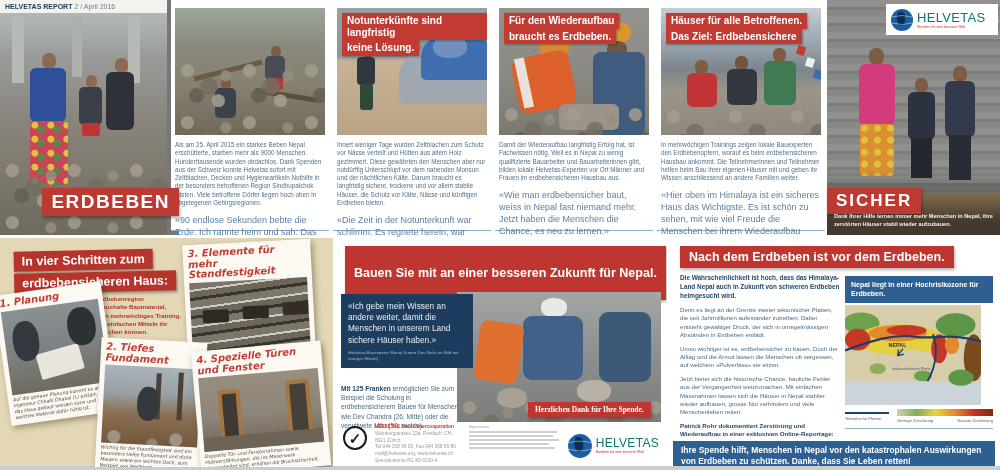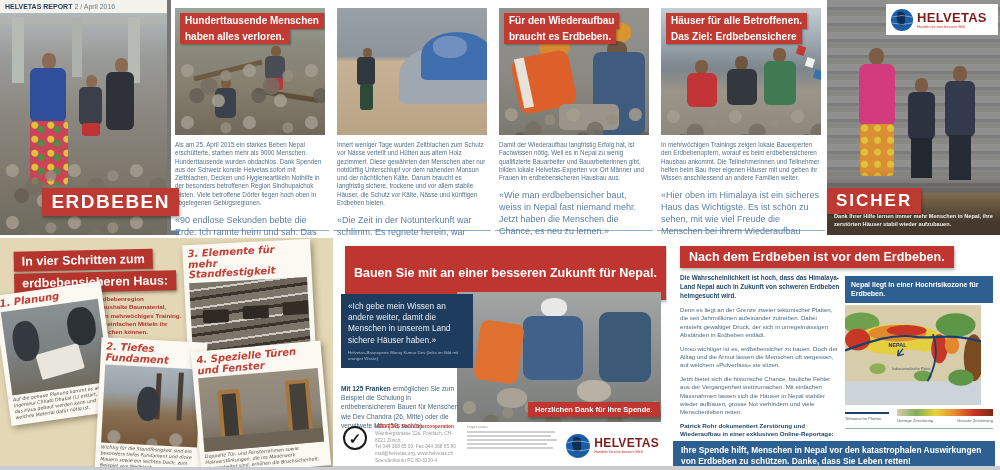--- a/index.html
+++ b/index.html
@@ -52,21 +52,21 @@
   .backcover .photo { width:100%; height:100%; }
   .backcover .photo:after { content:""; position:absolute; left:0; bottom:0; width:100%; height:65px;
      background:linear-gradient(180deg, rgba(40,34,28,0) 0%, rgba(40,34,28,.8) 80%); }
   .backcover .title-box { left:0; top:188px; }
   .back-caption { position:absolute; left:7px; top:213px; width:160px; z-index:6;
      font-size:5.6px; line-height:1.4; color:#f3f0ea; font-weight:bold; }
 
   .logo-box { position:absolute; right:2px; top:4px; width:112px; height:31px; background:#fff; z-index:6;
      display:flex; align-items:center; padding:2px 4px; }
   .hlogo { display:flex; align-items:center; gap:3px; }
-  .hlogo-name { color:#7f1d1d; font-weight:bold; font-size:13px; line-height:1; letter-spacing:.3px;}
+  .hlogo-name { color:#0f766e; font-weight:normal; font-size:13px; line-height:1; letter-spacing:.3px;}
   .hlogo-tag { color:#d02c23; font-size:3.6px; margin-top:1px; }
 
   
   .steps { position:absolute; left:0; top:238px; width:333px; height:229px; background:#e3d7b5; overflow:hidden; }
   .steps-headline { position:absolute; left:14px; top:12px; transform:rotate(-1.2deg); }
   .steps-headline div { display:table; background:#b5342c; color:#fff; font-weight:bold; font-size:12.5px;
      padding:3px 8px; margin-bottom:2px; box-shadow:1px 2px 3px rgba(0,0,0,.35);}
   .steps-intro { position:absolute; left:9px; top:57px; width:178px; font-size:6.2px; line-height:1.35;
      color:#b2342c; font-weight:bold; }
 
@@ -86,21 +86,21 @@
   .banner-red { position:absolute; background:#bf3530; color:#fff; font-weight:bold;
      box-shadow:1px 2px 3px rgba(0,0,0,.3); }
   .donate-headline { left:12px; top:8px; font-size:12.5px; padding:20px 9px; }
   .donate-intro { position:absolute; left:13px; top:34px; width:310px; font-size:7.2px; line-height:1.4;
      color:#24486b; font-weight:bold; }
   .donate-photo { position:absolute; left:124px; top:54px; width:204px; height:130px; }
   .quote-box { position:absolute; left:8px; top:56px; width:132px; height:74px; background:#1e3c5e;
      padding:7px 7px; z-index:3; }
   .quote-box .q { color:#e9eff5; font-size:8.3px; line-height:1.35; }
   .quote-box .qa { color:#a9bdd2; font-size:4.4px; line-height:1.4; margin-top:4px; }
-  .thanks { left:195px; top:164px; font-size:7.5px; padding:3px 7px; z-index:4;}
+  .thanks { left:195px; top:164px; font-size:7.5px; padding:3px 7px; z-index:4;font-family:Liberation Serif, serif;}
   .donate-cta { position:absolute; left:8px; top:146px; width:122px; font-size:6.6px; line-height:1.4; color:#4a6a82; }
   .donate-cta b { color:#24486b; }
   .donate-footer { position:absolute; left:10px; top:186px; width:316px; height:40px; display:flex; gap:8px; }
   .zewo { width:24px; height:24px; border-radius:50%; border:2.5px solid #1a1a1a; color:#1a1a1a;
      font-size:15px; font-weight:bold; text-align:center; line-height:22px; flex:0 0 auto; margin-top:2px;}
   .addr { width:118px; font-size:4.8px; line-height:1.42; color:#9a9a9a; }
   .addr .org { color:#c9372e; font-weight:bold; }
   .imprint { width:92px; padding-top:1px; }
   .imprint .t { font-size:3.8px; color:#b0b0b0; font-weight:bold; margin-bottom:2px;}
   .imprint i { display:block; height:2px; background:#cfcfcf; margin-bottom:2px; }
@@ -158,38 +158,38 @@
   <div class="story" style="left:171px;width:158px;">
     <div class="photo ph-kids">
       <div class="rect" style="left:18px;top:60px;width:70px;height:5px;background:#6b5b44;transform:rotate(-14deg);"></div>
       <div class="rect" style="left:80px;top:85px;width:64px;height:5px;background:#5d4e3a;transform:rotate(9deg);"></div>
       <div class="blob" style="left:46px;top:70px;width:10px;height:11px;background:#7d5c44;"></div>
       <div class="rect" style="left:40px;top:80px;width:21px;height:30px;background:#3c424b;border-radius:5px;"></div>
       <div class="blob" style="left:96px;top:38px;width:10px;height:11px;background:#7d5c44;"></div>
       <div class="rect" style="left:90px;top:48px;width:20px;height:24px;background:#474c55;border-radius:5px;"></div>
       <div class="rect" style="left:92px;top:70px;width:16px;height:12px;background:#b5393a;border-radius:3px;"></div>
       <div class="rubble"></div>
-      <div class="headline">
-        <div>Hunderttausende Menschen</div>
-        <div>haben alles verloren.</div>
-      </div>
     </div>
     <div class="body">Als am 25. April 2015 ein starkes Beben Nepal erschütterte, starben mehr als 9000 Menschen. Hunderttausende wurden obdachlos. Dank Spenden aus der Schweiz konnte Helvetas sofort mit Zeltblachen, Decken und Hygieneartikeln Nothilfe in der besonders betroffenen Region Sindhupalchok leisten. Viele betroffene Dörfer liegen hoch oben in abgelegenen Gebirgsregionen.</div>
     <div class="quote">«90 endlose Sekunden bebte die Erde. Ich rannte heim und sah: Das Haus war eingestürzt. Nichts war mehr übrig.»</div>
     <div class="attrib">Dev Chandra Shrestha, 26, Erdbebenopfer</div>
   </div>
 
   <div class="story" style="left:333px;width:158px;">
     <div class="photo ph-tent">
       <div class="blob" style="left:62px;top:38px;width:88px;height:58px;background:#9fa8b0;border-radius:50% 50% 8% 8%;"></div>
       <div class="blob" style="left:84px;top:24px;width:72px;height:48px;background:#3f6fae;border-radius:55% 55% 10% 10%;"></div>
       <div class="blob" style="left:96px;top:28px;width:34px;height:22px;background:#7e99c4;opacity:.8;"></div>
       <div class="blob" style="left:26px;top:40px;width:9px;height:10px;background:#7d5c44;"></div>
       <div class="rect" style="left:20px;top:49px;width:18px;height:28px;background:#31373f;border-radius:4px;"></div>
       <div class="rect" style="left:23px;top:76px;width:13px;height:26px;background:#2d4a38;border-radius:3px;"></div>
+      <div class="headline">
+        <div>Notunterkünfte sind langfristig</div>
+        <div>keine Lösung.</div>
+      </div>
     </div>
     <div class="body">Innert weniger Tage wurden Zeltblachen zum Schutz vor Nässe verteilt und Hütten aus altem Holz gezimmert. Diese gewährten den Menschen aber nur notdürftig Unterschlupf vor dem nahenden Monsun und der nächtlichen Kälte. Darum braucht es langfristig sichere, trockene und vor allem stabile Häuser, die Schutz vor Kälte, Nässe und künftigen Erdbeben bieten.</div>
     <div class="quote">«Die Zeit in der Notunterkunft war schlimm. Es regnete herein, war extrem kalt und meine Kinder waren ständig krank.»</div>
     <div class="attrib">Daslima Sherpa, 40, Erdbebenopfer</div>
   </div>
 
   <div class="story" style="left:495px;width:158px;">
     <div class="photo ph-workers">
       <div class="blob" style="left:40px;top:28px;width:30px;height:22px;background:#d7892f;"></div>
       <div class="rect" style="left:16px;top:46px;width:58px;height:56px;background:#dd5f2a;border-radius:10px;transform:rotate(-12deg);"></div>

